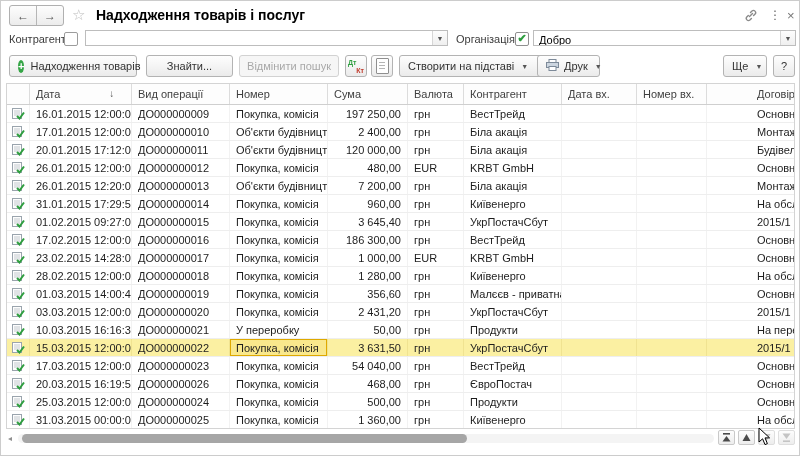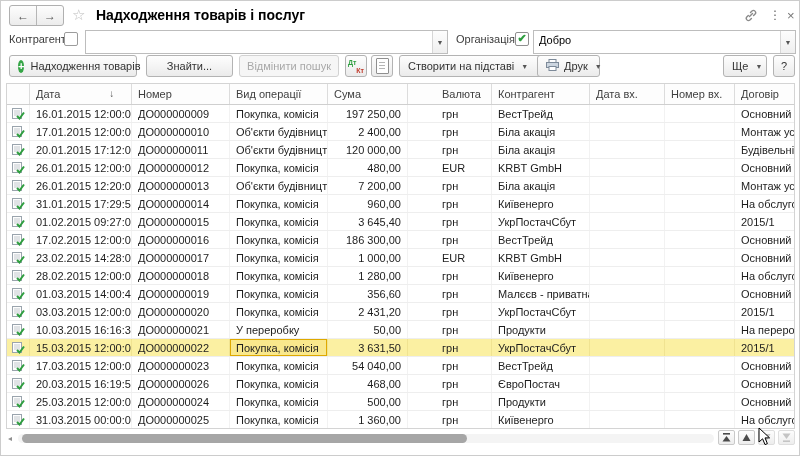--- a/index.html
+++ b/index.html
@@ -15,21 +15,21 @@
   .topicon{position:absolute;top:7px;color:#8a8a8a;font-size:13px;}
   .ic-link{left:743px;top:8px;}
   .ic-kebab{left:768px;font-size:12px;color:#666;}
   .ic-close{left:786px;color:#777;font-size:13px;}
   
   .filterbar{position:absolute;left:0;top:27px;right:0;height:24px;}
   .flabel{position:absolute;top:5px;color:#3c3c3c;}
   .checkbox{position:absolute;width:12px;height:12px;border:1px solid #9c9c9c;border-radius:2px;background:#fff;
     top:4px;display:flex;align-items:center;justify-content:center;}
   .checkbox .mark{color:#2E9E3F;font-size:11px;font-weight:bold;line-height:1;margin-top:-2px;}
-  .combo{position:absolute;top:2px;height:24px;border:1px solid #bdbdbd;background:#fff;display:flex;box-sizing:border-box;}
+  .combo{position:absolute;top:2px;height:16px;border:1px solid #bdbdbd;background:#fff;display:flex;box-sizing:border-box;}
   .combo .val{flex:1;padding:3px 5px 0 5px;white-space:nowrap;overflow:hidden;color:#000;}
   .combo .arrow{width:14px;border-left:1px solid #d6d6d6;display:flex;align-items:center;justify-content:center;
     color:#555;font-size:7px;background:linear-gradient(#fdfdfd,#efefef);}
   
   .toolbar{position:absolute;left:0;top:51px;right:0;height:30px;}
   .btn{position:absolute;top:3px;height:22px;box-sizing:border-box;border:1px solid #b3b3b3;border-radius:3px;
     background:linear-gradient(#fefefe,#ebebeb);display:flex;align-items:center;padding:0 8px;color:#333;white-space:nowrap;}
   .btn .caret{font-size:7px;color:#555;margin-left:7px;}
   .btn.disabled{color:#a8a8a8;border-color:#d2d2d2;background:#f6f6f6;}
   .iconbtn{justify-content:center;padding:0;width:22px;}
@@ -52,25 +52,25 @@
   .sort{font-size:10px;color:#555;margin-left:14px;}
   .tr{display:flex;height:18px;border-bottom:1px solid #eeeeee;box-sizing:border-box;}
   .td{padding:3px 6px 0 6px;border-right:1px solid #f2f2f2;box-sizing:border-box;overflow:hidden;
     white-space:nowrap;color:#1d1d1d;}
   .td:last-child{border-right:none;}
   .c-icon{width:23px;display:flex;align-items:center;justify-content:center;padding:0;}
   .c-date{width:102px;gap:35px;}
   .c-num{width:98px;}
   .c-op{width:98px;}
   .c-sum{width:80px;text-align:right;}
-  .c-cur{width:56px;margin-left:28px;}
+  .c-cur{width:56px;}
   .c-contr{width:98px;}
   .c-din{width:75px;}
   .c-nin{width:70px;}
-  .c-contract{flex:1;}
+  .c-contract{flex:1;margin-left:44px;}
   .tr.selected{background:#FBF0A2;}
   .tr.selected .td{border-right-color:#f0e391;}
   .tr.selected .c-op{background:#F9E88C;box-shadow:inset 0 0 0 1px #DFA900;}
   
   .hscroll{position:absolute;left:5px;top:430px;width:720px;height:15px;}
   .harrow{position:absolute;top:3px;font-size:8px;color:#909090;}
   .track{position:absolute;left:12px;right:12px;top:3px;height:9px;background:#f4f4f4;border-radius:5px;}
   .thumb{position:absolute;left:4px;top:0;width:64%;height:9px;background:#a6a6a6;border-radius:5px;}
   .navbtns{position:absolute;right:4px;top:429px;display:flex;gap:3px;}
   .nbtn{width:17px;height:15px;border:1px solid #c9c9c9;border-radius:2px;background:linear-gradient(#fdfdfd,#ededed);
@@ -164,22 +164,22 @@
     </div>
   </div>
 
   <div class="listbox">
     <div class="thead">
       <div class="th c-icon"></div>
       <div class="th c-date" style="display:flex;">
         <span>Дата</span>
         <span class="sort">↓</span>
       </div>
+      <div class="th c-op">Вид операції</div>
       <div class="th c-num">Номер</div>
-      <div class="th c-op">Вид операції</div>
       <div class="th c-sum" style="text-align:left;">Сума</div>
       <div class="th c-cur">Валюта</div>
       <div class="th c-contr">Контрагент</div>
       <div class="th c-din">Дата вх.</div>
       <div class="th c-nin">Номер вх.</div>
       <div class="th c-contract">Договір</div>
     </div>
     <div>
         <div class="tr">
       <div class="td c-icon">

